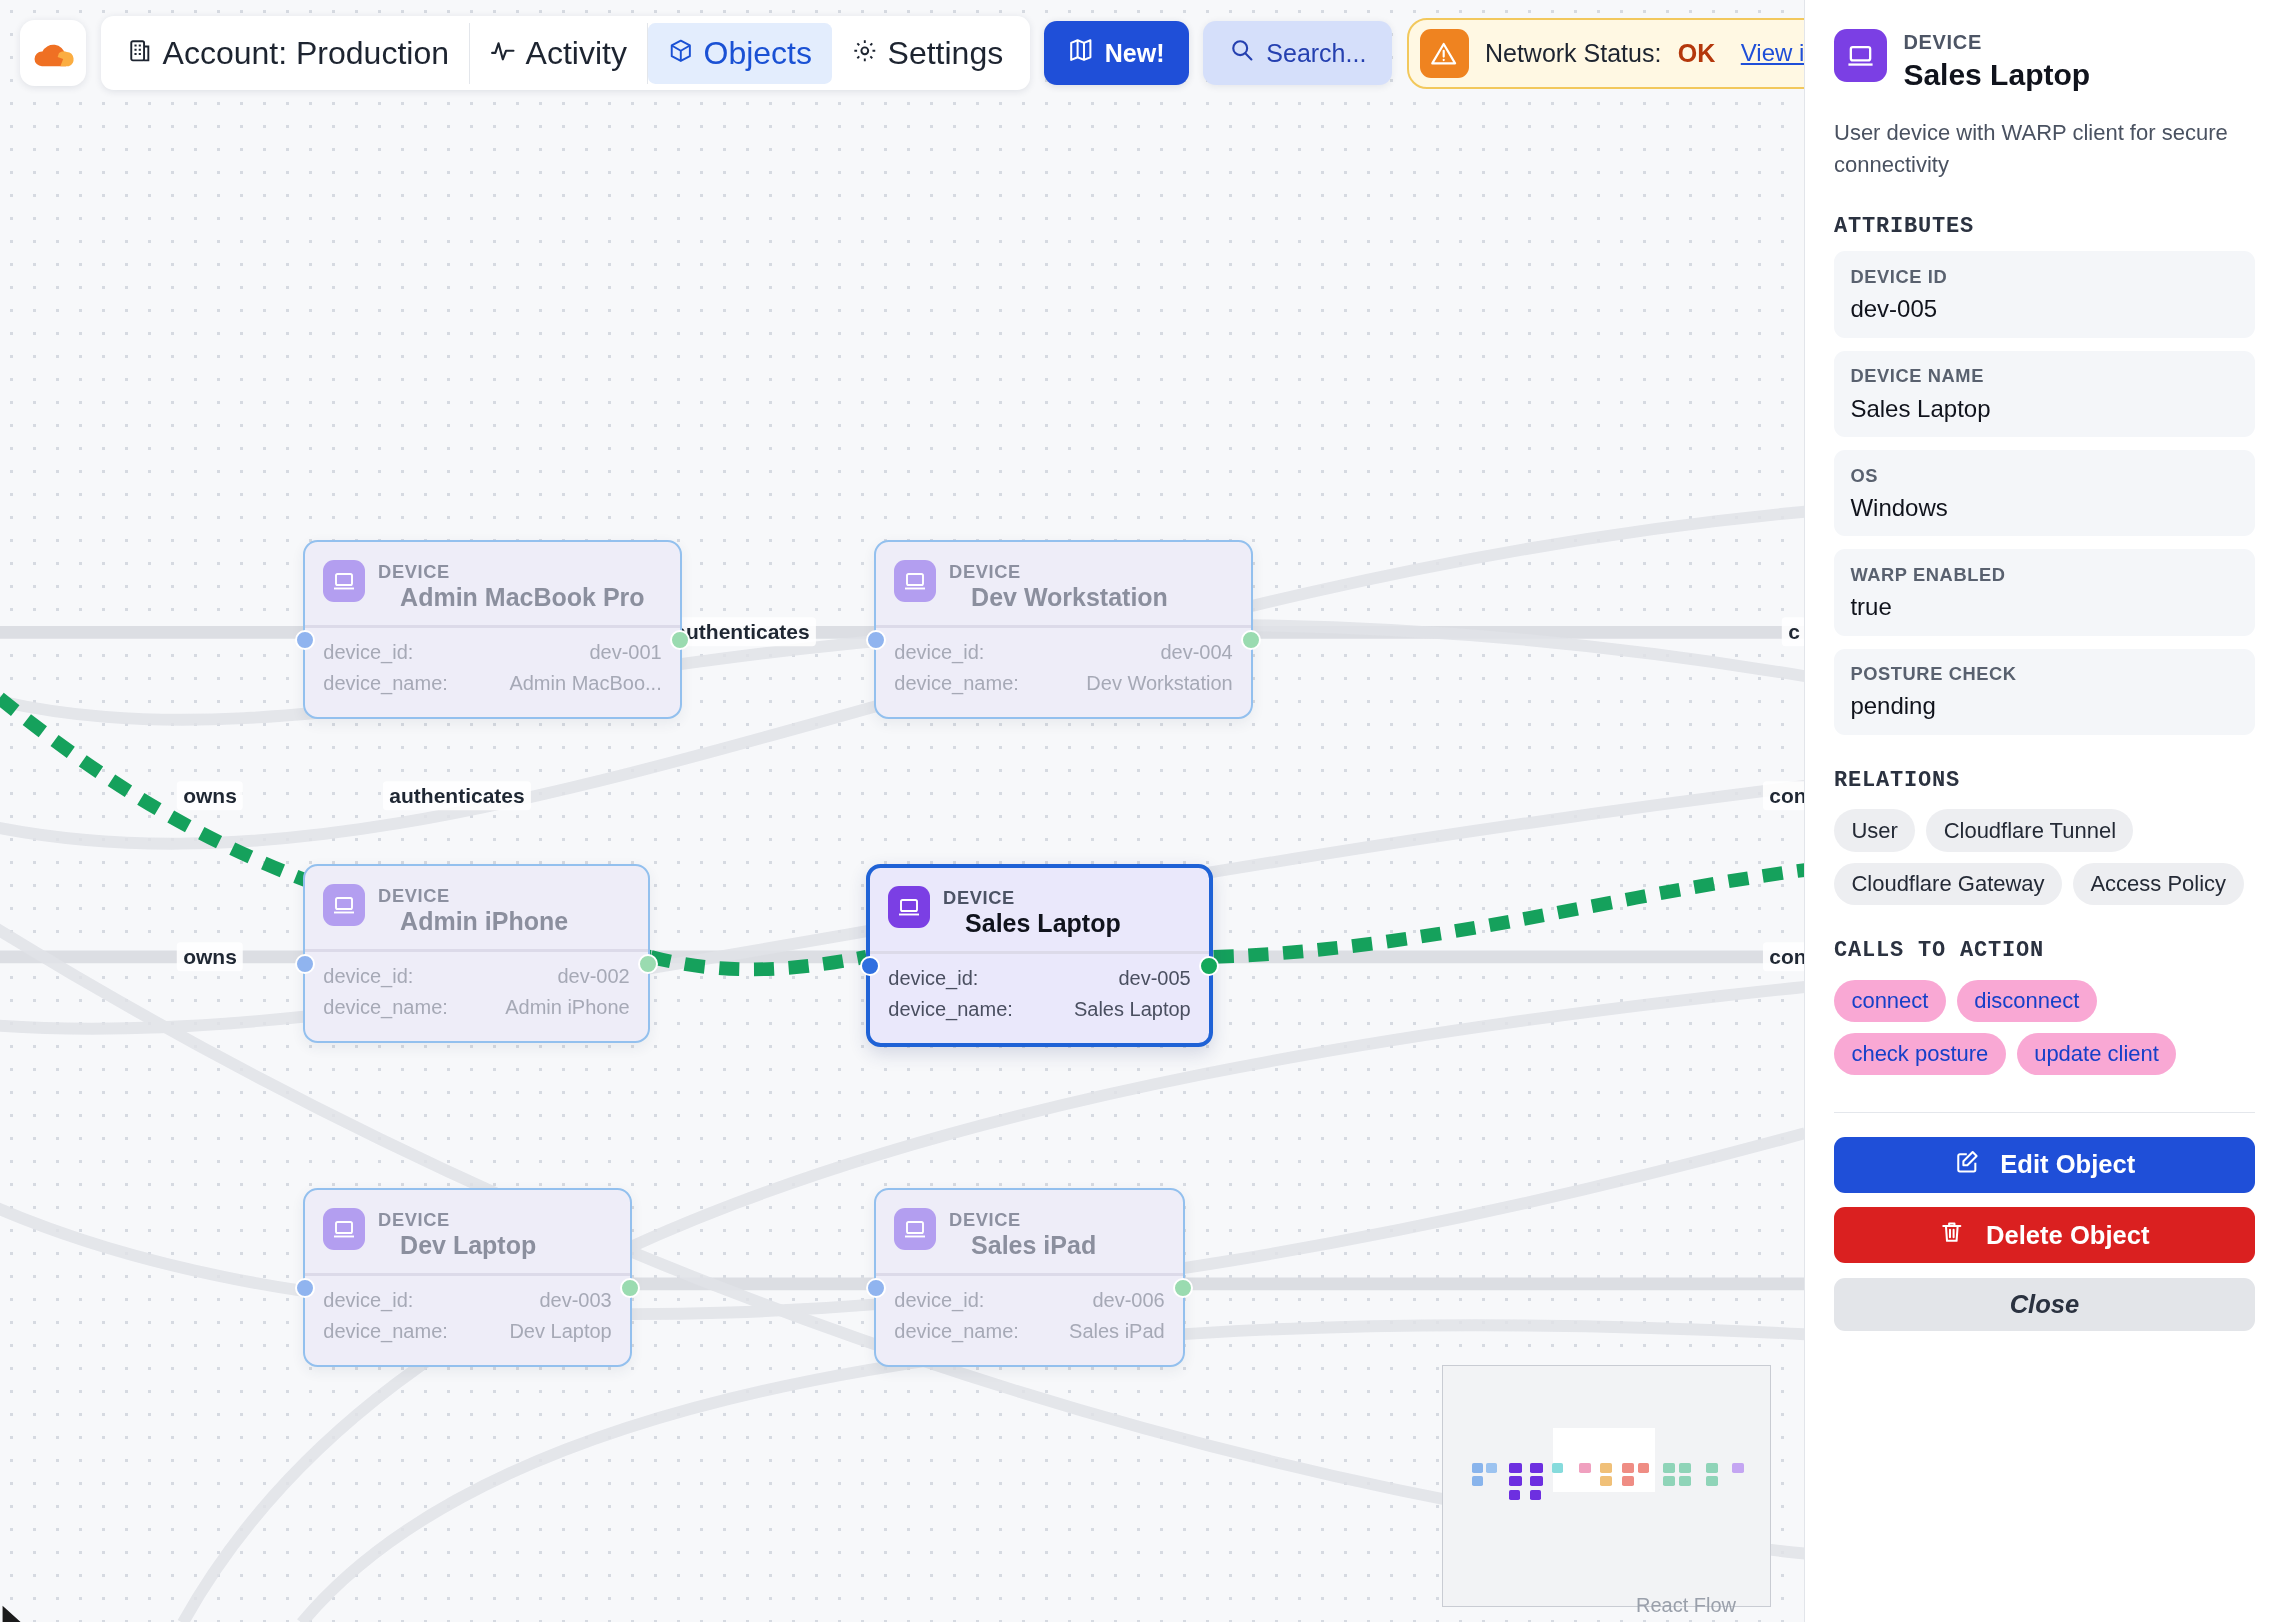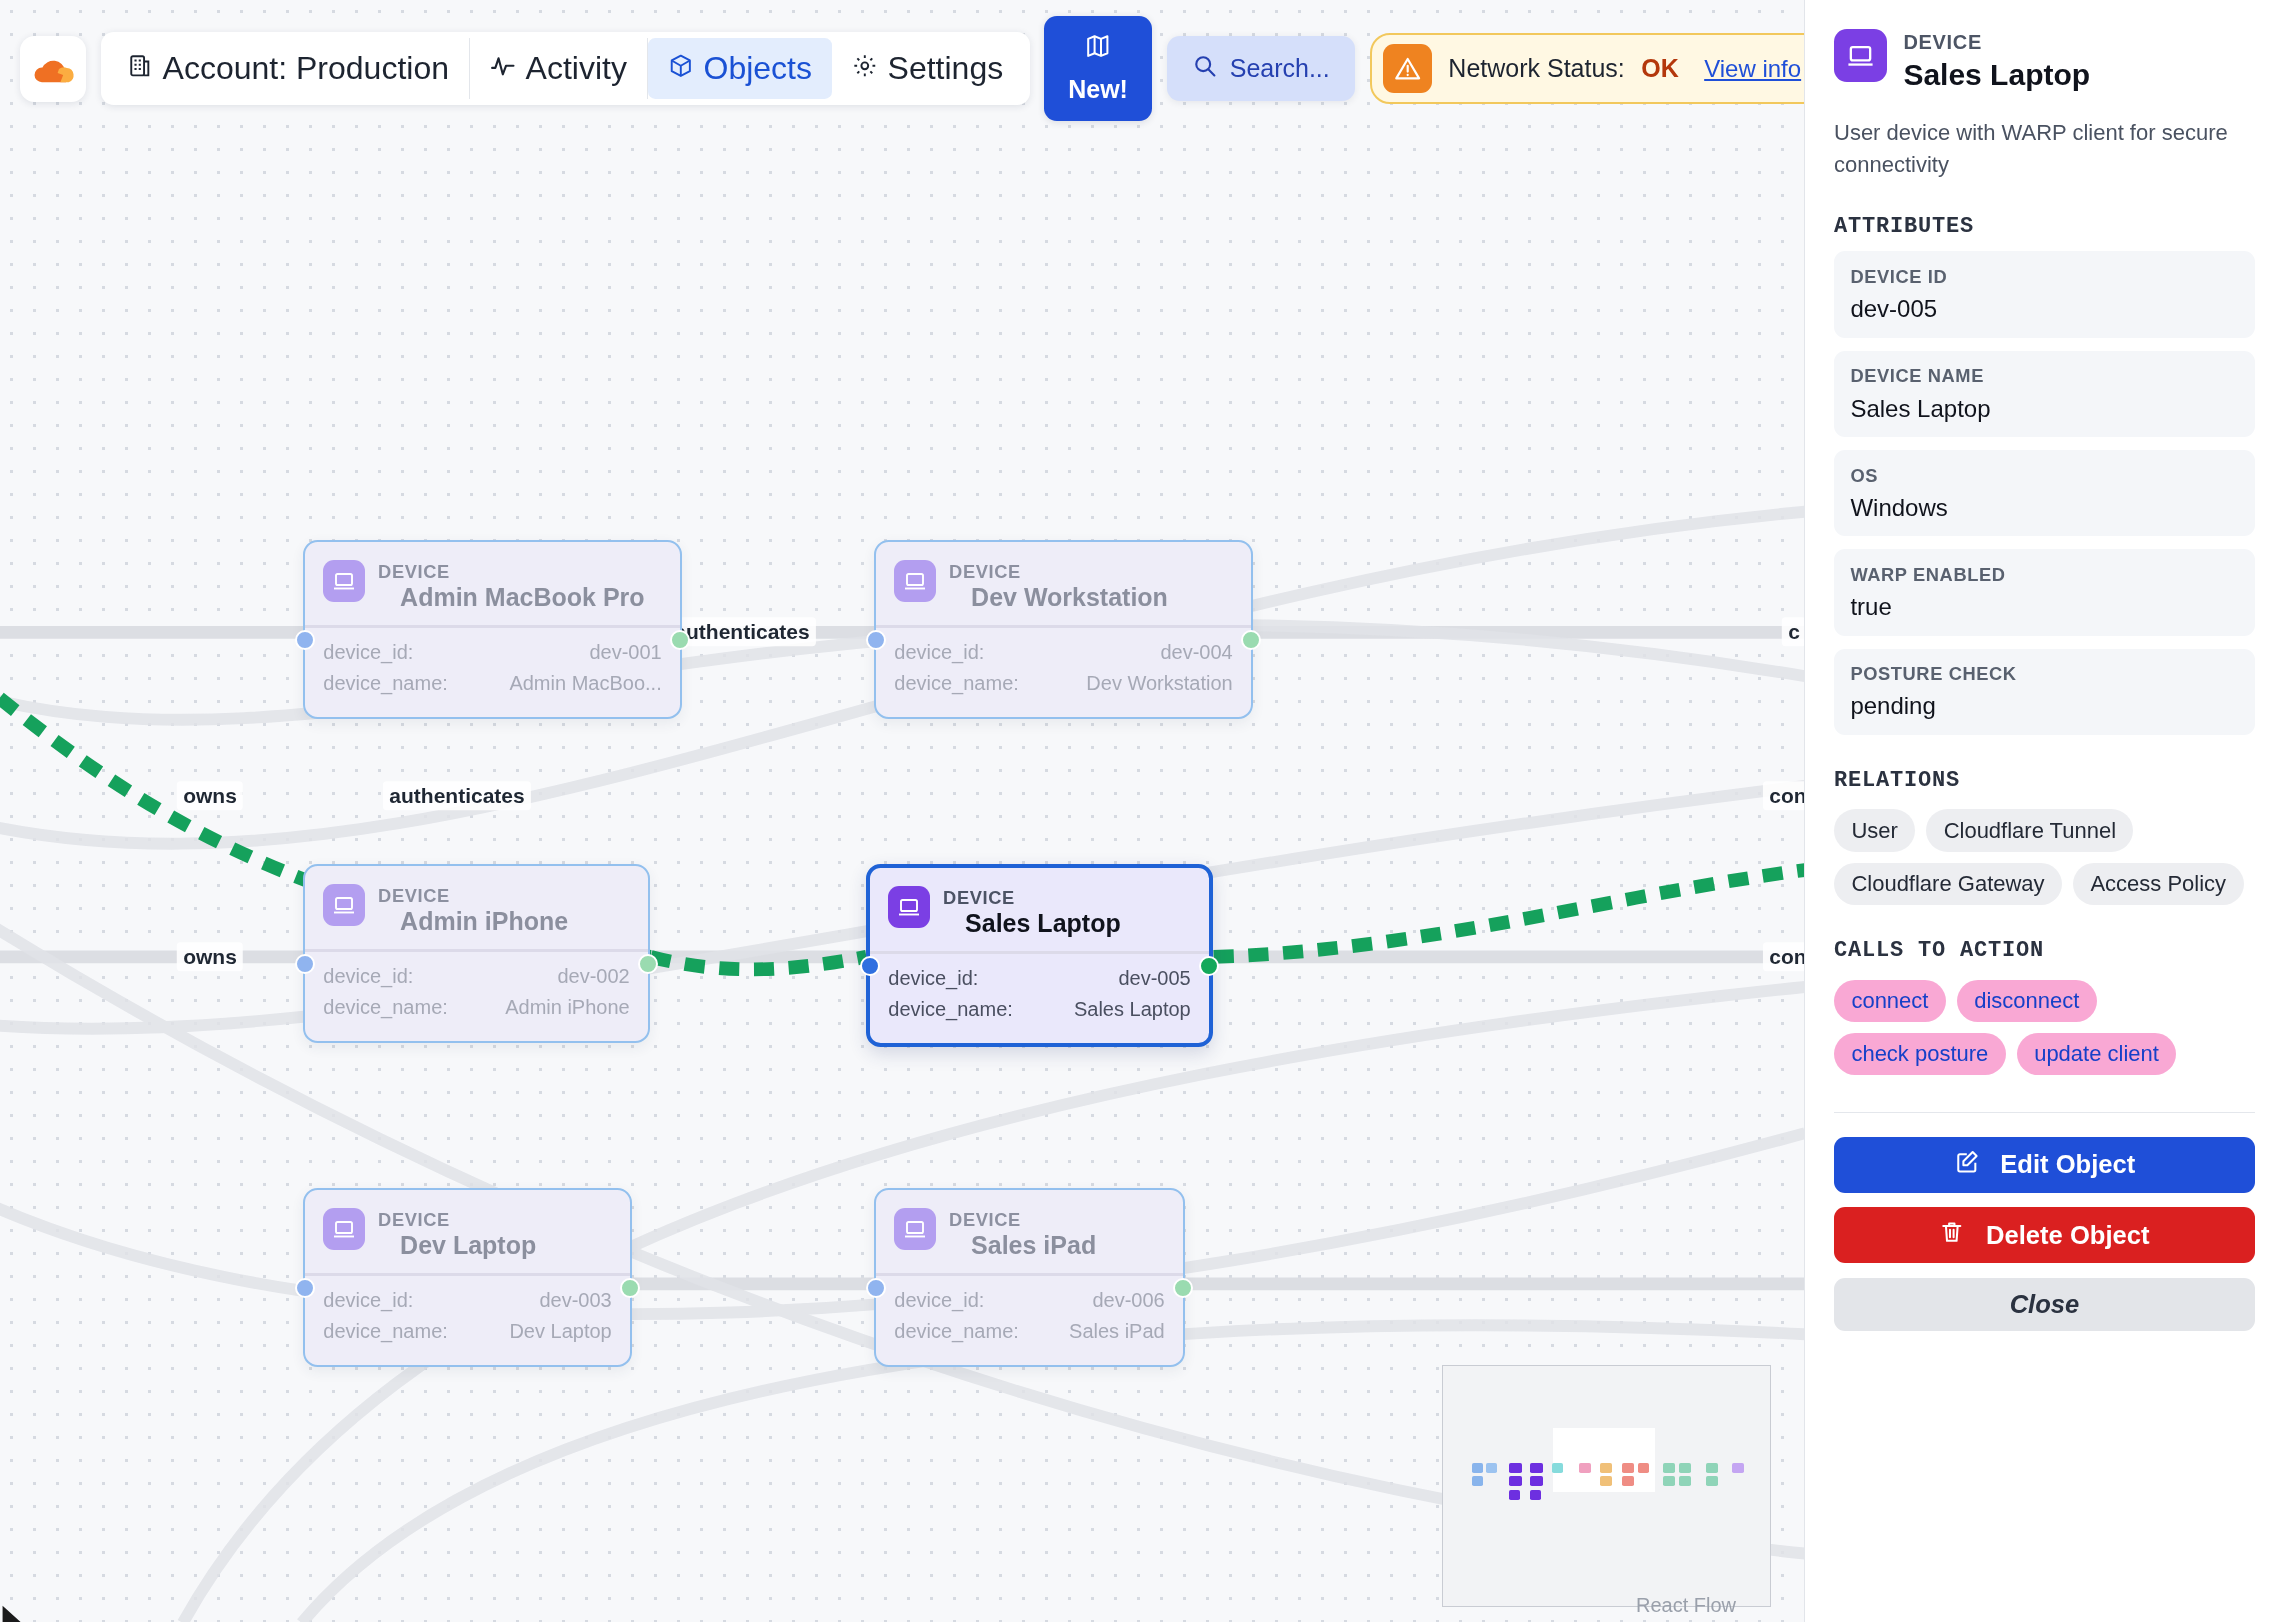--- a/index.html
+++ b/index.html
@@ -91,21 +91,20 @@
   }
   .nav-item:last-child { border-right: none; }
   .nav-item.active { background: #e3edfd; color: #1a51d4; border-radius: 7.3px; border-right: none; }
   .nav-item svg { width: 25.6px; height: 25.6px; flex: 0 0 25.6px; }
 
   .btn-primary {
     display: flex; align-items: center; gap: 11px;
     background: #1f4fd8; color: #fff; font-size: 25px; font-weight: 700;
     padding: 16.4px 24px; border-radius: 12.8px; border: none; cursor: pointer;
     box-shadow: 0 1.8px 7.3px rgba(30,40,70,.12);
-    flex-direction: column;
   }
   .btn-search {
     display: flex; align-items: center; gap: 12px;
     background: #d5dffa; color: #2540b0; font-size: 25px;
     padding: 16.4px 25.6px; border-radius: 12.8px; border: none; cursor: pointer;
     box-shadow: 0 1.8px 7.3px rgba(30,40,70,.08);
   }
   .btn-primary svg, .btn-search svg { width: 25.6px; height: 25.6px; }
 
   .status-pill {

